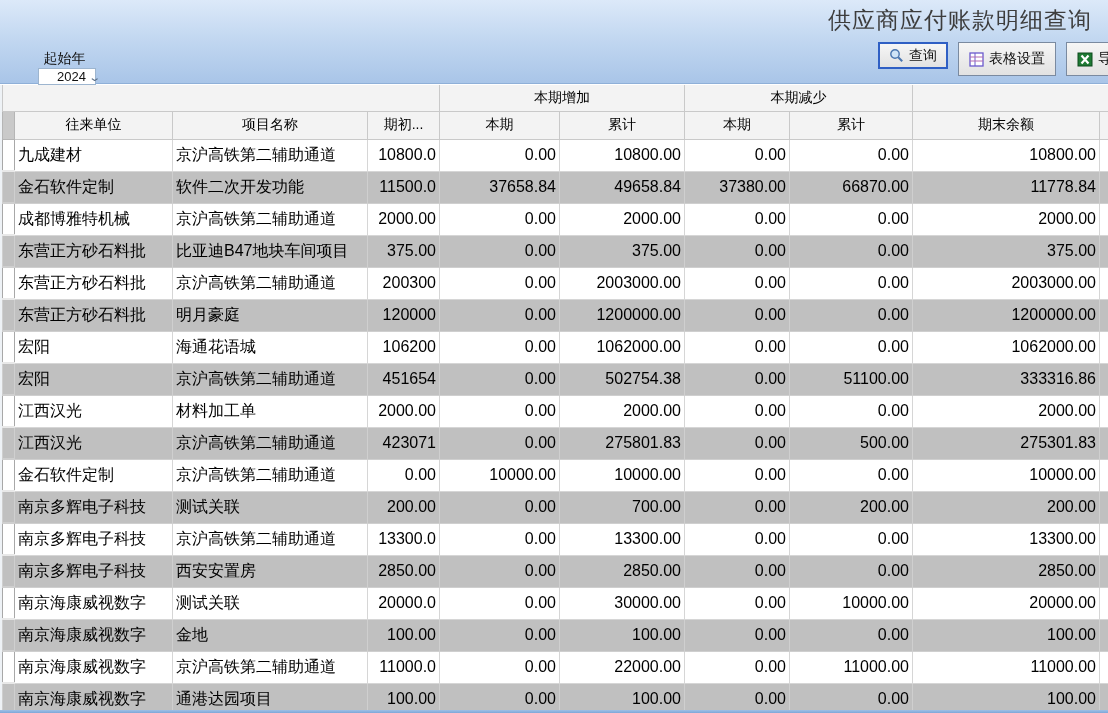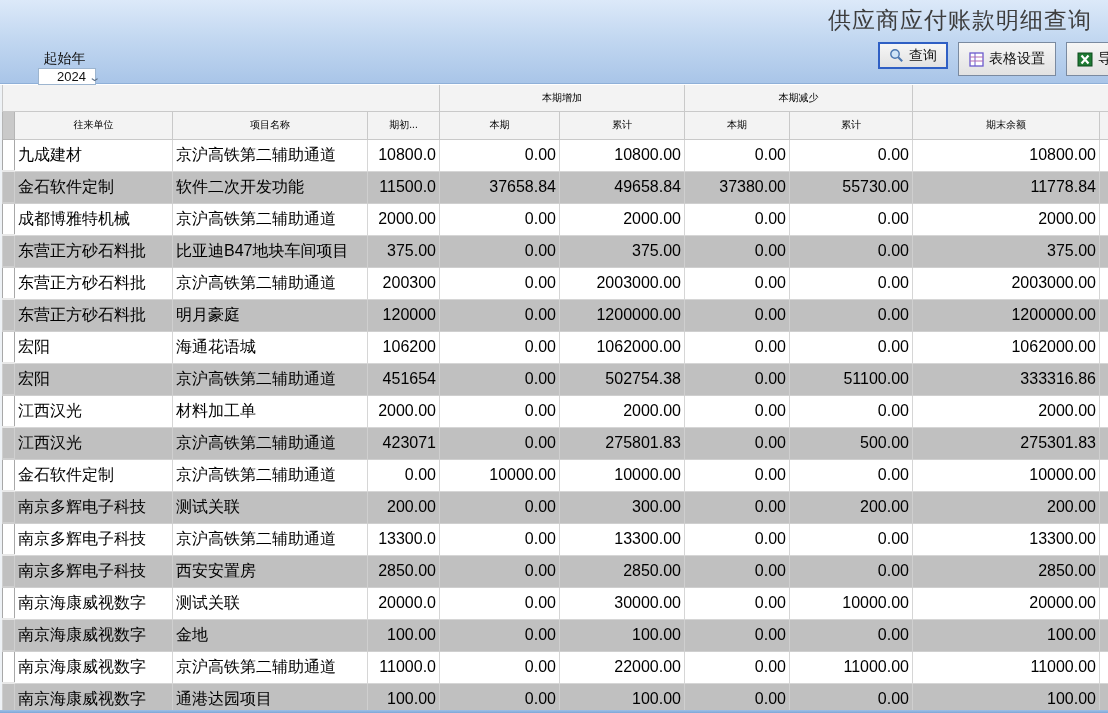--- a/index.html
+++ b/index.html
@@ -57,21 +57,21 @@
   
   .grid {
     position:absolute; left:0; top:85px; width:1108px; height:625px;
     overflow:hidden; background:#fff; border-left:2px solid #eef2f6;
   }
   table { border-collapse:collapse; table-layout:fixed; width:1108px; }
   td, th { overflow:hidden; white-space:nowrap; font-weight:normal; }
 
   thead th {
     background:#f3f3f3; border:1px solid #c9c9c9; border-top:none;
-    font-size:10px; color:#000; text-align:center;
+    font-size:14px; color:#000; text-align:center;
   }
   thead tr.group-row th { height:26px; }
   thead tr.cols-row th { height:28px; }
   thead th.rowhead-h { background:#c9c9c9; border-color:#b5b5b5; }
 
   tbody td { height:32px; font-size:16px; color:#000; border:1px solid #d6d6d6; padding:0 3px; }
   tr.row-white td { background:#fff; }
   tr.row-gray td { background:#c0c0c0; border-color:#cfcfcf; }
   td.rowhead {
     background:#bdbdbd; border:1px solid #a8a8a8; border-bottom:2px solid #e8e8e8; padding:0;
@@ -215,21 +215,21 @@
             <td></td>
           </tr>
           <tr class="row-gray">
             <td class="rowhead"></td>
             <td class="al">金石软件定制</td>
             <td class="al">软件二次开发功能</td>
             <td class="ar">11500.0</td>
             <td class="ar">37658.84</td>
             <td class="ar">49658.84</td>
             <td class="ar">37380.00</td>
-            <td class="ar">55730.00</td>
+            <td class="ar">66870.00</td>
             <td class="ar">11778.84</td>
             <td></td>
           </tr>
           <tr class="row-white">
             <td class="rowhead"></td>
             <td class="al">成都博雅特机械</td>
             <td class="al">京沪高铁第二辅助通道</td>
             <td class="ar">2000.00</td>
             <td class="ar">0.00</td>
             <td class="ar">2000.00</td>
@@ -333,21 +333,21 @@
             <td class="ar">0.00</td>
             <td class="ar">10000.00</td>
             <td></td>
           </tr>
           <tr class="row-gray">
             <td class="rowhead"></td>
             <td class="al">南京多辉电子科技</td>
             <td class="al">测试关联</td>
             <td class="ar">200.00</td>
             <td class="ar">0.00</td>
-            <td class="ar">300.00</td>
+            <td class="ar">700.00</td>
             <td class="ar">0.00</td>
             <td class="ar">200.00</td>
             <td class="ar">200.00</td>
             <td></td>
           </tr>
           <tr class="row-white">
             <td class="rowhead"></td>
             <td class="al">南京多辉电子科技</td>
             <td class="al">京沪高铁第二辅助通道</td>
             <td class="ar">13300.0</td>

